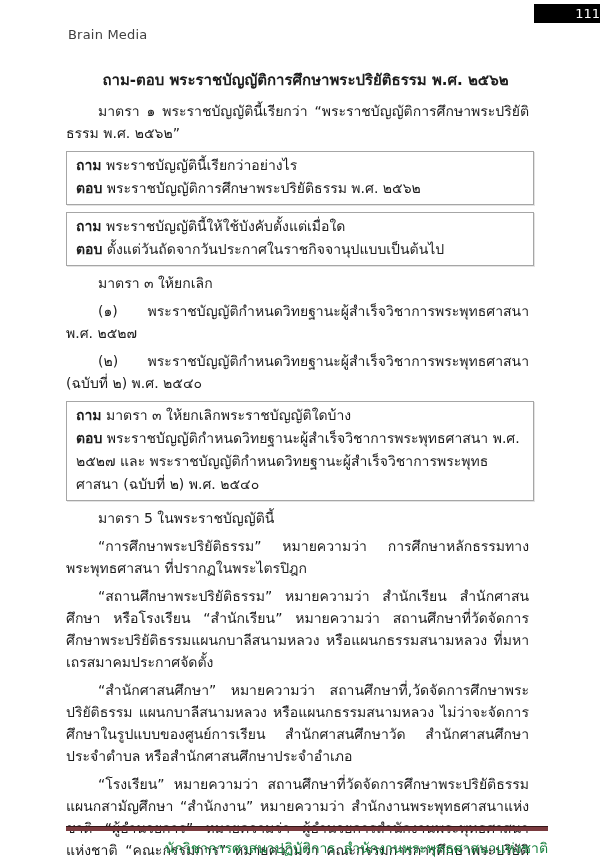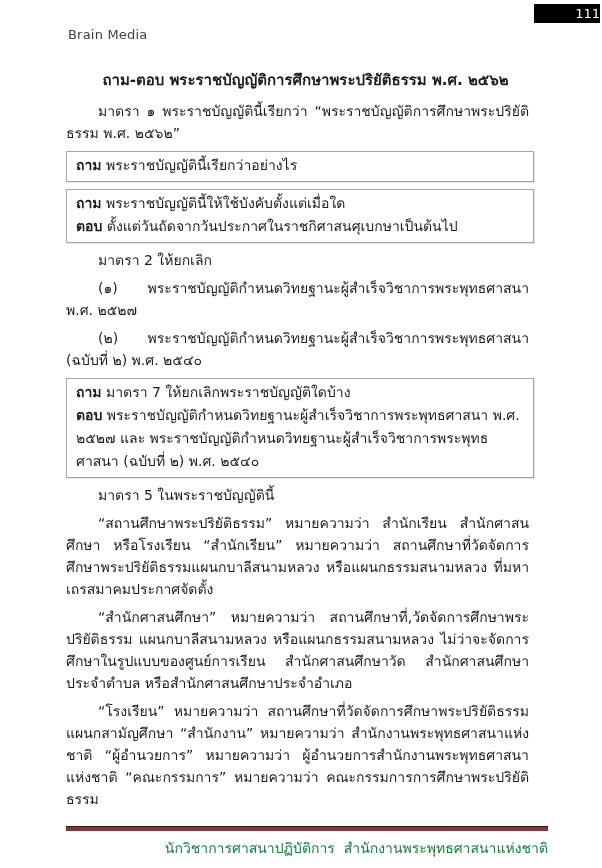--- a/index.html
+++ b/index.html
@@ -68,41 +68,43 @@
   </div>
 
   <div class="content">
 
     <div class="title">ถาม-ตอบ พระราชบัญญัติการศึกษาพระปริยัติธรรม พ.ศ. ๒๕๖๒</div>
 
     <p class="para">มาตรา ๑ พระราชบัญญัติ​นี้​เรียกว่า “พระราชบัญญัติ​การศึกษา​พระปริยัติธรรม พ.ศ. ๒๕๖๒”</p>
 
     <div class="qa-box">
       <div class="qa-line"><span class="qa-label">ถาม</span> <span>พระราชบัญญัติ​นี้​เรียกว่า​อย่างไร</span></div>
+      <div class="qa-line"><span class="qa-label">ตอบ</span> <span>พระราชบัญญัติ​การศึกษา​พระปริยัติธรรม พ.ศ. ๒๕๖๒</span></div>
     </div>
 
 
     <div class="qa-box">
       <div class="qa-line"><span class="qa-label">ถาม</span> <span>พระราชบัญญัติ​นี้​ให้ใช้​บังคับ​ตั้งแต่​เมื่อใด</span></div>
-      <div class="qa-line"><span class="qa-label">ตอบ</span> <span>ตั้งแต่​วันถัด​จาก​วันประกาศ​ใน​ราชกิศาสนศุเบกษา​เป็นต้นไป</span></div>
+      <div class="qa-line"><span class="qa-label">ตอบ</span> <span>ตั้งแต่​วันถัด​จาก​วันประกาศ​ใน​ราชกิจจานุปแบบ​เป็นต้นไป</span></div>
     </div>
 
-    <p class="para">มาตรา 2 ให้ยกเลิก</p>
+    <p class="para">มาตรา ๓ ให้ยกเลิก</p>
 
     <p class="para">(๑) พระราชบัญญัติ​กำหนด​วิทยฐานะ​ผู้สำเร็จ​วิชาการ​พระพุทธศาสนา พ.ศ. ๒๕๒๗</p>
 
     <p class="para">(๒) พระราชบัญญัติ​กำหนด​วิทยฐานะ​ผู้สำเร็จ​วิชาการ​พระพุทธศาสนา (ฉบับที่ ๒) พ.ศ. ๒๕๔๐</p>
 
     <div class="qa-box">
-      <div class="qa-line"><span class="qa-label">ถาม</span> <span>มาตรา 7 ให้ยกเลิก​พระราชบัญญัติ​ใดบ้าง</span></div>
+      <div class="qa-line"><span class="qa-label">ถาม</span> <span>มาตรา ๓ ให้ยกเลิก​พระราชบัญญัติ​ใดบ้าง</span></div>
       <div class="qa-line"><span class="qa-label">ตอบ</span> <span>พระราชบัญญัติ​กำหนด​วิทยฐานะ​ผู้สำเร็จ​วิชาการ​พระพุทธศาสนา พ.ศ. ๒๕๒๗ และ พระราชบัญญัติ​กำหนด​วิทยฐานะ​ผู้สำเร็จ​วิชาการ​พระพุทธศาสนา (ฉบับที่ ๒) พ.ศ. ๒๕๔๐</span></div>
     </div>
 
     <p class="para">มาตรา 5 ในพระราชบัญญัตินี้</p>
 
+    <p class="para">“การศึกษาพระปริยัติธรรม” หมายความว่า การศึกษา​หลักธรรม​ทาง​พระพุทธศาสนา ที่​ปรากฏ​ใน​พระไตรปิฎก</p>
 
 
     <p class="para">“สถานศึกษาพระปริยัติธรรม” หมายความว่า สำนักเรียน สำนัก​ศาสนศึกษา หรือ​โรงเรียน “สำนัก​เรียน” หมายความว่า สถานศึกษา​ที่วัด​จัด​การศึกษา​พระปริยัติธรรม​แผนกบาลี​สนามหลวง หรือ​แผนกธรรม​สนามหลวง ที่​มหาเถรสมาคม​ประกาศ​จัดตั้ง</p>
 
     <p class="para">“สำนักศาสนศึกษา” หมายความว่า สถานศึกษาที่,วัด​จัด​การศึกษา​พระปริยัติธรรม แผนกบาลี​สนามหลวง หรือ​แผนกธรรม​สนามหลวง ไม่ว่าจะ​จัด​การศึกษา​ใน​รูปแบบ​ของ​ศูนย์​การเรียน สำนัก​ศาสนศึกษา​วัด สำนัก​ศาสนศึกษา​ประจำ​ตำบล หรือ​สำนัก​ศาสนศึกษา​ประจำ​อำเภอ</p>
 
     <p class="para">“โรงเรียน” หมายความว่า สถานศึกษา​ที่วัด​จัด​การศึกษา​พระปริยัติธรรม แผนก​สามัญศึกษา “สำนักงาน” หมายความว่า สำนักงาน​พระพุทธศาสนา​แห่งชาติ “ผู้อำนวยการ” หมายความว่า ผู้อำนวยการ​สำนักงาน​พระพุทธศาสนา​แห่งชาติ “คณะกรรมการ” หมายความว่า คณะกรรมการ​การศึกษา​พระปริยัติธรรม</p>
 
   </div>
 

